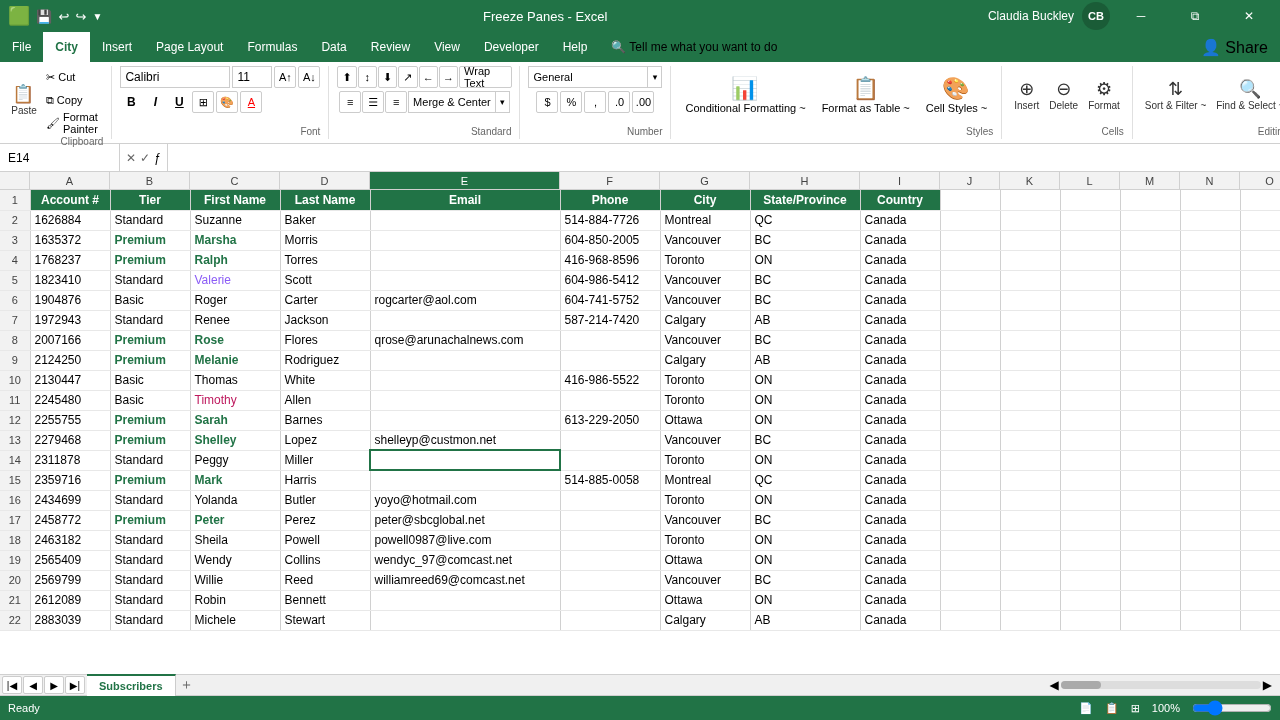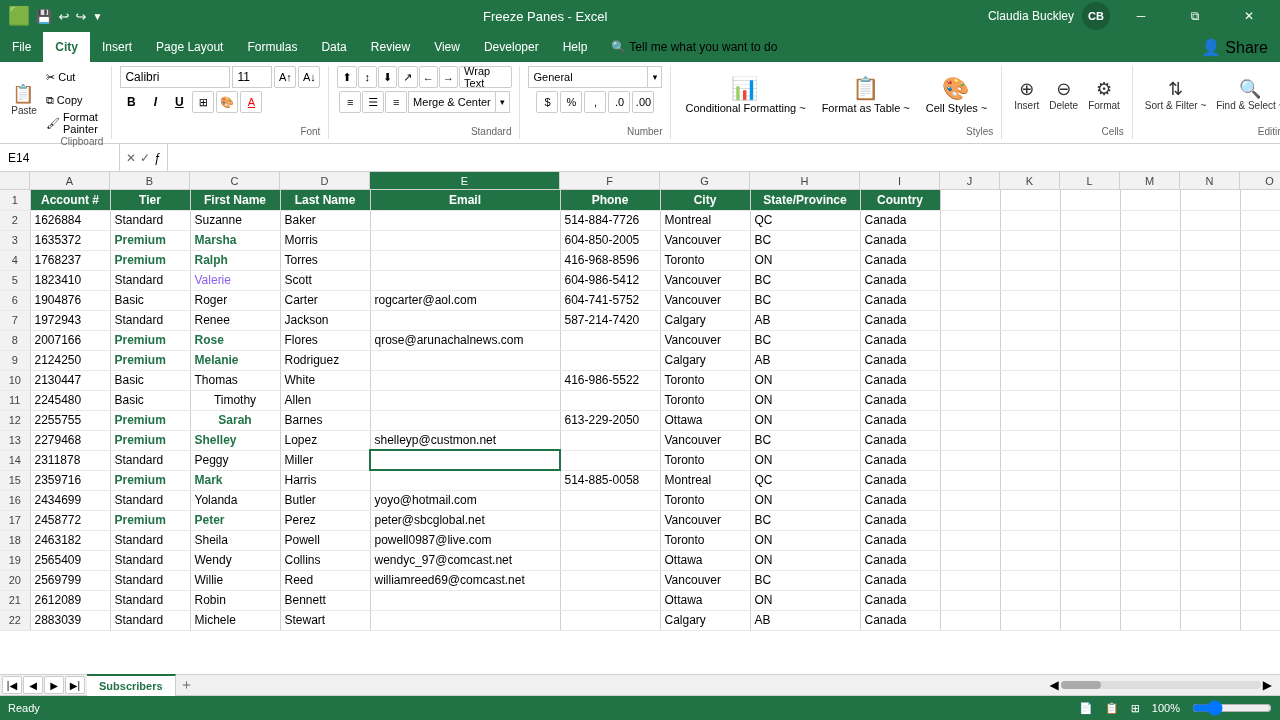--- a/index.html
+++ b/index.html
@@ -489,39 +489,39 @@
             <td></td>
             <td></td>
             <td></td>
             <td></td>
             <td></td>
           </tr>
           <tr>
             <td class="row-num">11</td>
             <td class="col-A">2245480</td>
             <td class="col-B" style="color:#000; font-weight:normal;">Basic</td>
-            <td class="col-C" style="color:#000000; font-weight:normal;text-align:center;">Timothy</td>
+            <td class="col-C" style="color:#be185d; font-weight:normal;">Timothy</td>
             <td class="col-D">Allen</td>
             <td class="col-E"></td>
             <td class="col-F"></td>
             <td class="col-G">Toronto</td>
             <td class="col-H">ON</td>
             <td class="col-I">Canada</td>
             <td></td>
             <td></td>
             <td></td>
             <td></td>
             <td></td>
             <td></td>
           </tr>
           <tr>
             <td class="row-num">12</td>
             <td class="col-A">2255755</td>
             <td class="col-B" style="color:#217346; font-weight:600;">Premium</td>
-            <td class="col-C" style="color:#217346; font-weight:600;text-align:center;">Sarah</td>
+            <td class="col-C" style="color:#217346; font-weight:600;">Sarah</td>
             <td class="col-D">Barnes</td>
             <td class="col-E"></td>
             <td class="col-F">613-229-2050</td>
             <td class="col-G">Ottawa</td>
             <td class="col-H">ON</td>
             <td class="col-I">Canada</td>
             <td></td>
             <td></td>
             <td></td>
             <td></td>

